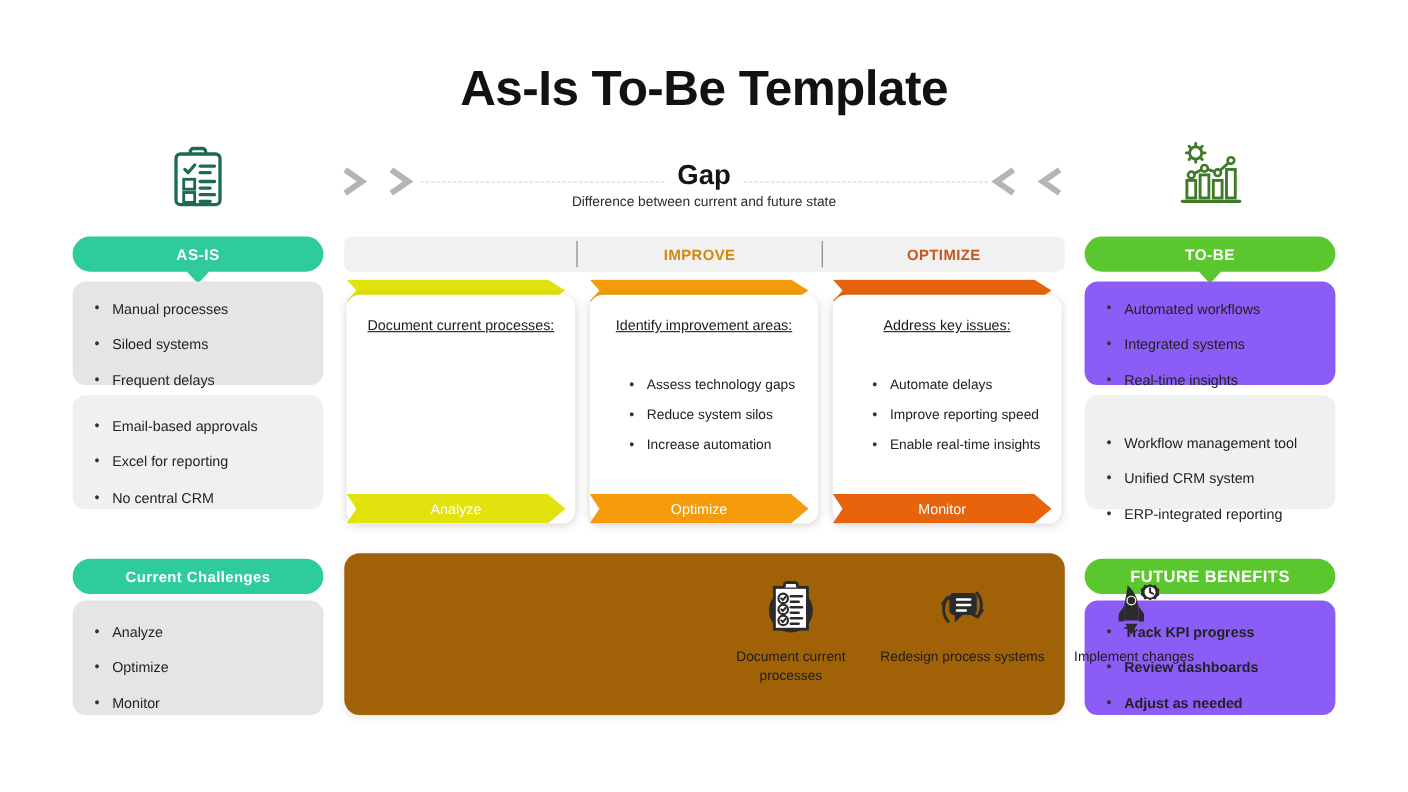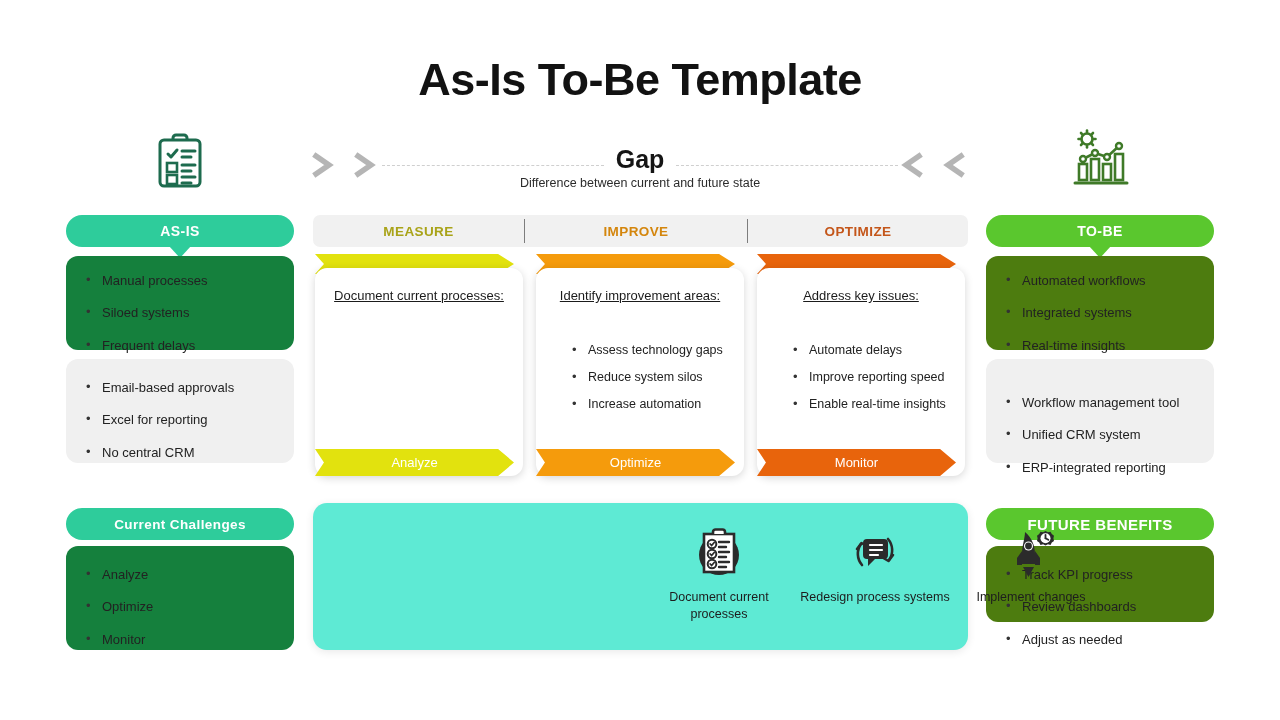--- a/index.html
+++ b/index.html
@@ -54,22 +54,22 @@
   }
   .pill-asis  { background:#2ecc9b; }
   .pill-asis  .notch { border-top:12px solid #2ecc9b; }
   .pill-tobe  { background:#5ac72e; }
   .pill-tobe  .notch { border-top:12px solid #5ac72e; }
 
   
   .sidebox {
     position:absolute; border-radius:12px; padding:18px 14px 14px 14px;
   }
-  .sidebox.teal  { background:#15803d; }
-  .sidebox.lgrn  { background:#4d7c0f; }
+  .sidebox.teal  { background:#e5e5e5; }
+  .sidebox.lgrn  { background:#8b5cf6; }
   .sidebox.gray  { background:#f0f0f0; }
 
   ul.bullets { list-style:none; }
   ul.bullets li {
     position:relative; padding-left:22px;
     font-size:13px; color:#222; line-height:1.1;
     margin-bottom:18px; white-space:nowrap;
   }
   ul.bullets li:last-child { margin-bottom:0; }
   ul.bullets li::before {
@@ -110,21 +110,21 @@
     clip-path: polygon(0 0, 92% 0, 100% 50%, 92% 100%, 0 100%, 4.5% 50%);
     display:flex; align-items:center; justify-content:center;
     color:#ffffff; font-size:13px;
   }
   .chev.top { height:20px; top:254px; }
   .chev.bot { height:27px; top:449px; }
 
   
   .bottom-panel {
     position:absolute; left:313px; top:503px; width:655px; height:147px;
-    background:#5eead4; border-radius:14px;
+    background:#a16207; border-radius:14px;
     box-shadow:0 2px 8px rgba(0,0,0,.09);
   }
   .bcell { position:absolute; top:20px; width:156px; text-align:center; }
   .bcell .bi { height:58px; display:flex; align-items:center; justify-content:center; }
   .bcell .blabel {
     margin-top:8px; font-size:12.5px; color:#1d1d1d; line-height:1.35;
   }
 </style>
 </head>
 <body>
@@ -262,32 +262,29 @@
       <li>Workflow management tool</li>
       <li>Unified CRM system</li>
       <li>ERP-integrated reporting</li>
     </ul>
   </div>
 
   <div class="pill pill-tobe" style="left:986px; top:508px; width:228px; font-size:15px;">
     <span>FUTURE BENEFITS</span>
   </div>
 
-  <div class="sidebox lgrn" style="left:986px; top:546px; width:228px; height:76px; padding-top:22px;">
+  <div class="sidebox lgrn" style="left:986px; top:546px; width:228px; height:104px; padding-top:22px;font-weight:bold;">
     <ul class="bullets">
       <li>Track KPI progress</li>
       <li>Review dashboards</li>
       <li>Adjust as needed</li>
     </ul>
   </div>
 
   <div class="mid-head">
-    <div class="mid-head-cell" style="left:0;   width:211px; color:#a9a318;">
-      <span>MEASURE</span>
-    </div>
     <div class="mid-sep" style="left:211px;"></div>
     <div class="mid-head-cell" style="left:212px; width:222px; color:#d4860d;">
       <span>IMPROVE</span>
     </div>
     <div class="mid-sep" style="left:434px;"></div>
     <div class="mid-head-cell" style="left:435px; width:220px; color:#c4561a;">
       <span>OPTIMIZE</span>
     </div>
   </div>
 

